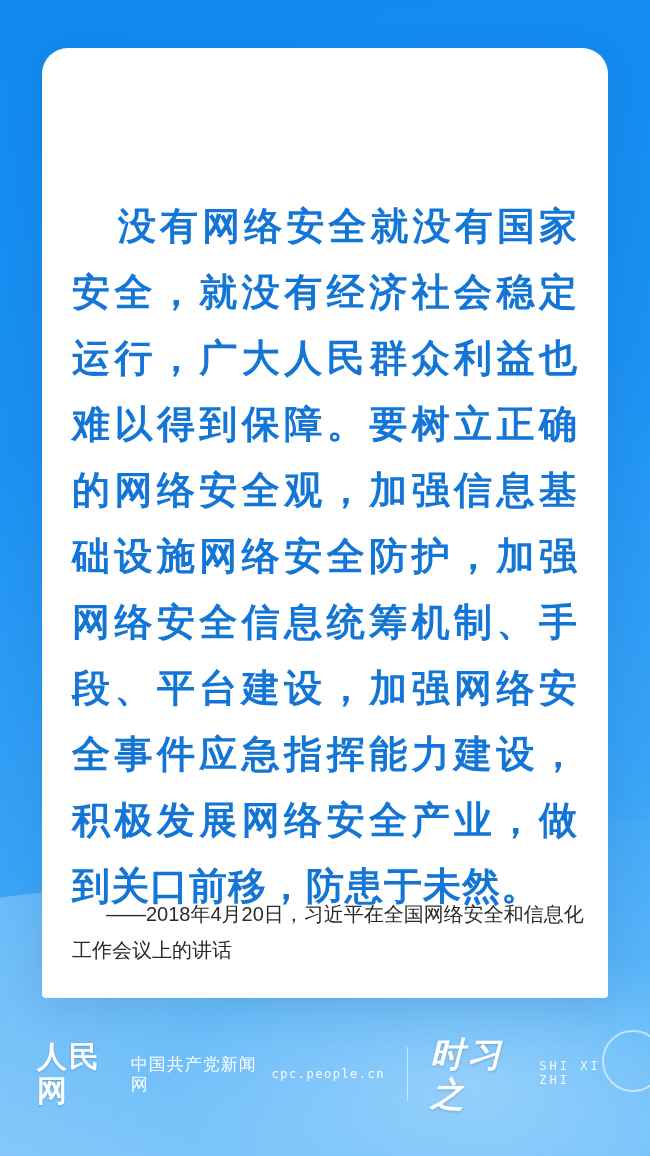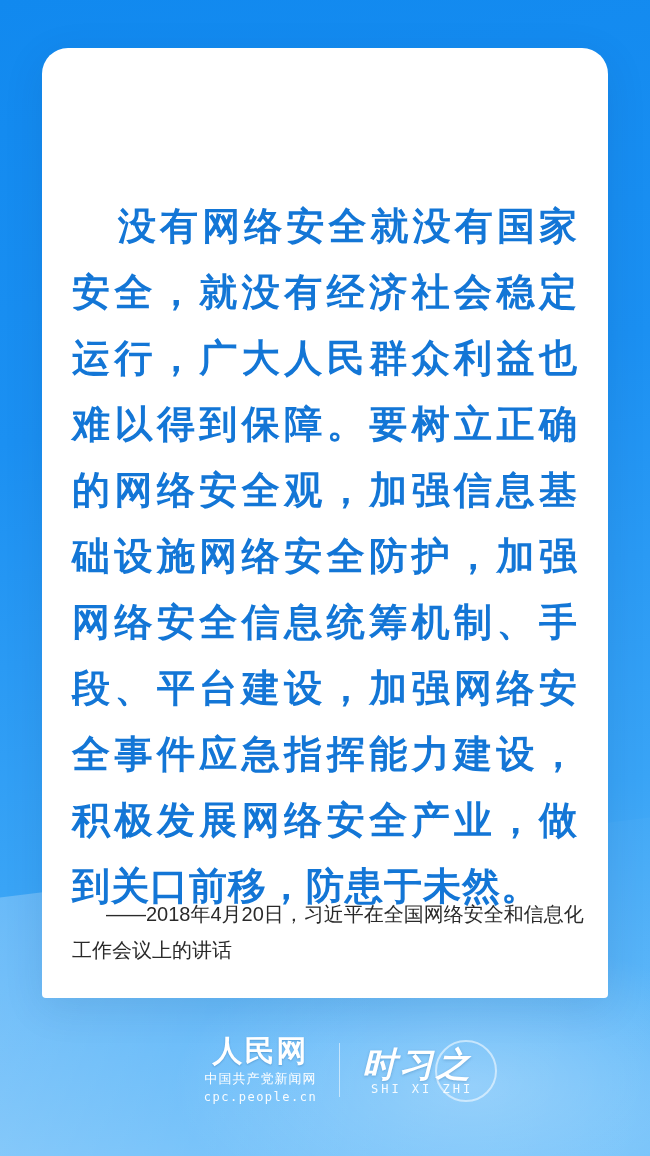--- a/index.html
+++ b/index.html
@@ -98,57 +98,57 @@
     left: 0;
     top: 36px;
     width: 650px;
     display: flex;
     align-items: center;
     justify-content: center;
     gap: 22px;
   }
   .logo-people {
     display: flex;
-    flex-direction: column;
+    flex-direction: row;
     align-items: center;
     color: #ffffff;
     margin-left: 37px;
   }
   .logo-people .cn {
     font-family: "DejaVu Serif", "Liberation Serif", serif;
     font-weight: 700;
     font-size: 30px;
     letter-spacing: 2px;
     line-height: 34px;
     text-shadow: 0 1px 2px rgba(0,60,120,0.25);
   }
   .logo-people .sub {
     font-family: "Liberation Sans", sans-serif;
-    font-size: 13px;
+    font-size: 17px;
     letter-spacing: 1px;
     line-height: 20px;
     margin-top: 1px;
   }
   .logo-people .en {
     font-family: "DejaVu Sans Mono", "Liberation Mono", monospace;
     font-size: 12px;
     letter-spacing: 1.5px;
     line-height: 16px;
     opacity: 0.95;
   }
   .divider {
     width: 1px;
     height: 54px;
     background: rgba(255,255,255,0.55);
   }
   .brand-badge {
     position: relative;
     display: flex;
-    flex-direction: column;
-    align-items: flex-end;
+    flex-direction: row;
+    align-items: center;
     color: #ffffff;
     padding-right: 10px;
   }
   .brand-badge .ring {
     position: absolute;
     right: -14px;
     top: -4px;
     width: 58px;
     height: 58px;
     border: 2px solid rgba(255,255,255,0.55);

